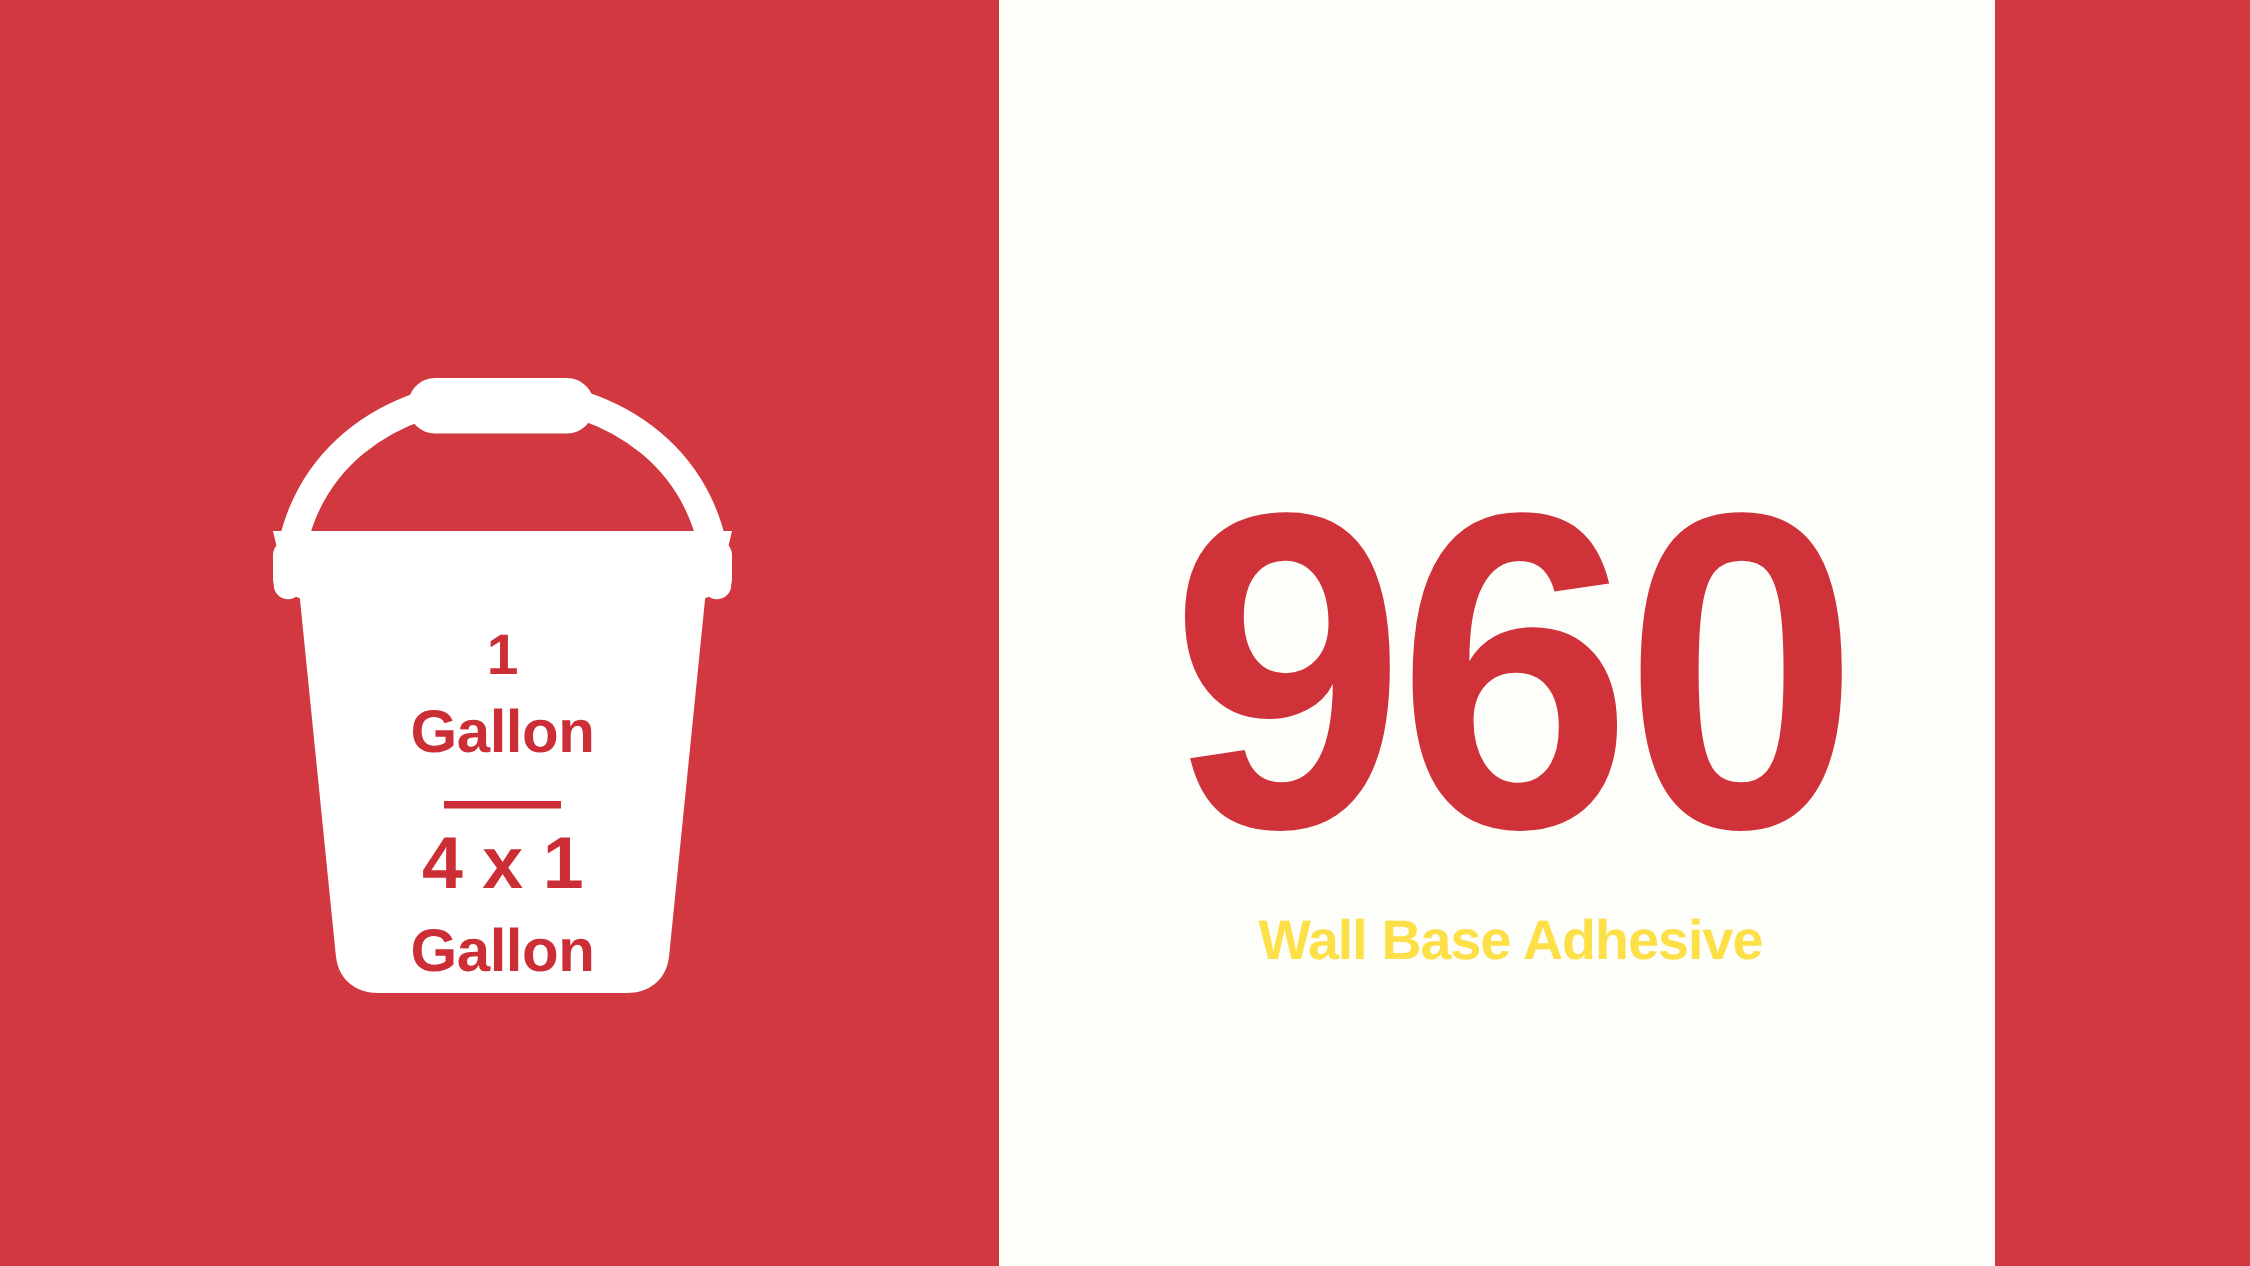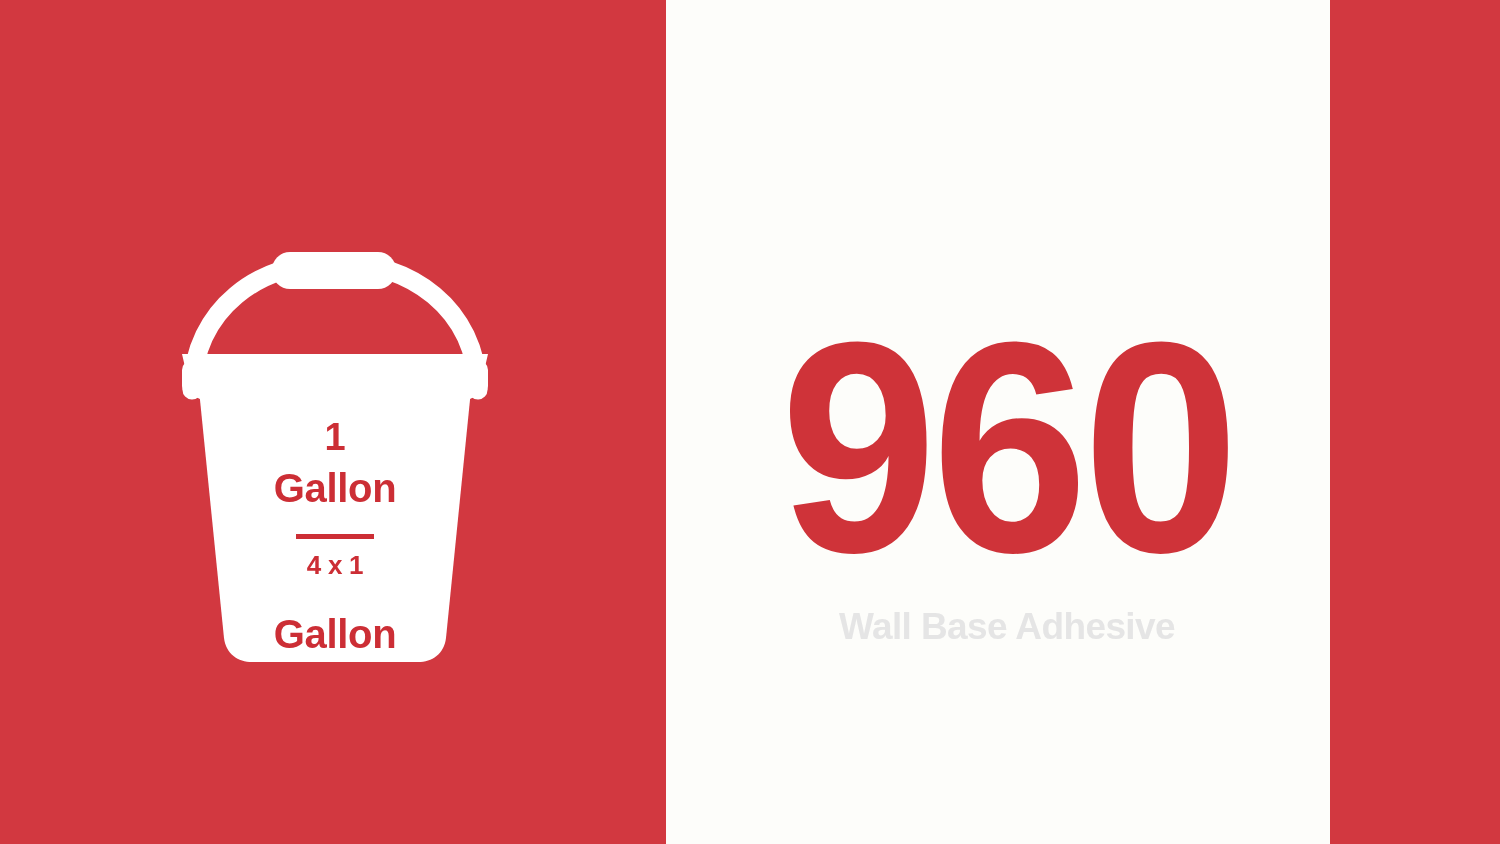--- a/index.html
+++ b/index.html
@@ -66,21 +66,21 @@
   .bt-num1   { top: 188px; font-size: 38px; }
   .bt-gal1   { top: 238px; font-size: 40px; }
   .bt-rule   {
     position: absolute;
     top: 304px;
     left: 146px;
     width: 78px;
     height: 5px;
     background: #cc2e35;
   }
-  .bt-four   { top: 322px; font-size: 26px; }
+  .bt-four   { top: 322px; font-size: 49px; }
   .bt-gal2   { top: 384px; font-size: 40px; }
 
   
   .stat-block {
     position: absolute;
     left: 666px;
     top: 330px;
     width: 682px;
     text-align: center;
   }
@@ -89,21 +89,21 @@
     font-size: 300px;
     font-weight: bold;
     line-height: 0.78;
     letter-spacing: -6px;
     font-family: "Liberation Sans", sans-serif;
     transform: scaleX(0.94);
     transform-origin: center top;
   }
   .stat-caption {
     margin-top: 42px;
-    color: #e5e5e5;
+    color: #fde047;
     font-size: 37px;
     font-weight: bold;
     letter-spacing: -0.6px;
     font-family: "Liberation Sans", sans-serif;
   }
 </style>
 </head>
 <body>
 
 <div id="stage">

